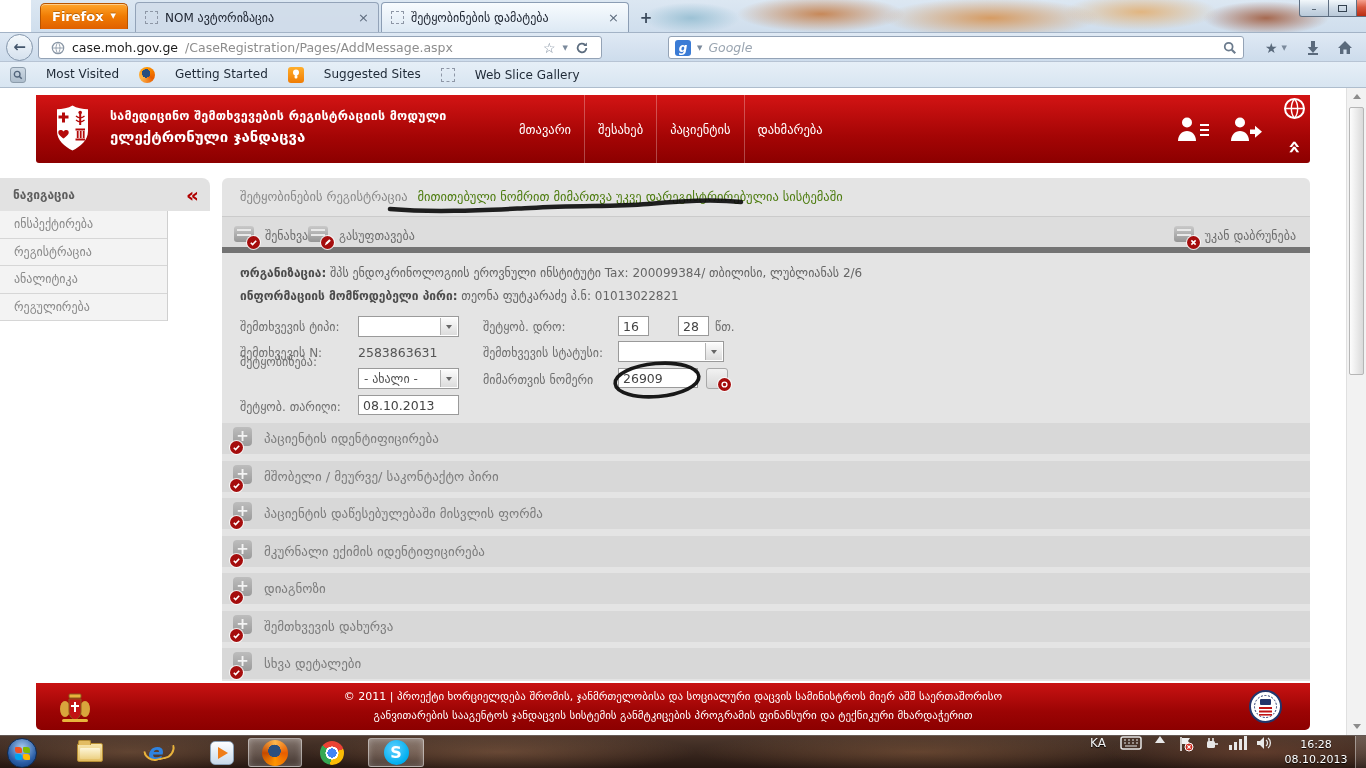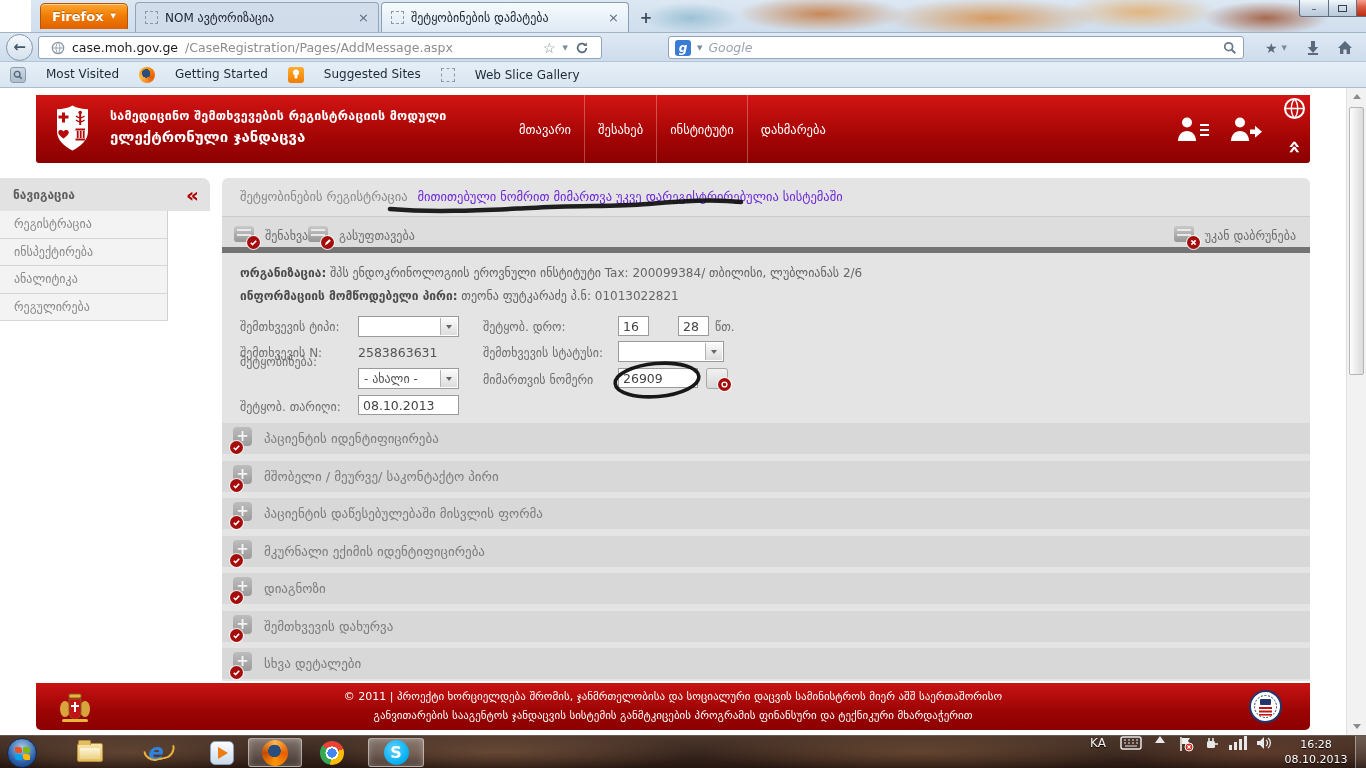--- a/index.html
+++ b/index.html
@@ -89,21 +89,21 @@
     display:flex;align-items:center;justify-content:space-between;padding:0 13px}
   .sbheader .t{font-size:12px;font-weight:bold;color:#5e5e5e}
   .sbheader .col{color:#b00000;font-size:20px;font-weight:bold;letter-spacing:-2px;line-height:1}
   .sbmenu{position:absolute;left:0;top:123px;width:168px;border-right:1px solid #cfcfcf}
   .sbitem{height:27.5px;background:#f3f3f3;border-bottom:1px solid #d6d6d6;display:flex;align-items:center;
     padding-left:14px;font-size:12px;color:#8a8a8a}
 
   .panel{position:absolute;left:222px;top:90px;width:1088px;height:503px;background:#e4e4e4;border-radius:6px 6px 0 0}
   .ptitle{position:absolute;left:18px;top:11px;font-size:12.5px}
   .ptitle .g{color:#8a8a8a}
-  .ptitle .r{color:#6d28d9;margin-left:6px}
+  .ptitle .r{color:#4d7c0f;margin-left:6px}
   .ptoolbar{position:absolute;left:0;top:38px;width:1088px;height:37px;background:#dddddd;
     border-top:1px solid #cbcbcb;border-bottom:6px solid #737373}
   .tbtn{position:absolute;top:6px;display:flex;align-items:center;gap:7px;font-size:12px;color:#6e6e6e;height:26px}
   .docicon{position:relative;width:24px;height:22px;flex:none}
   .docicon .doc{position:absolute;left:0;top:1px;width:20px;height:16px;border-radius:3px;
     background:linear-gradient(#c9c9c9,#969696)}
   .docicon .doc::after{content:"";position:absolute;left:3px;right:3px;top:3px;height:10px;
     background:repeating-linear-gradient(#e9e9e9 0 2px, rgba(0,0,0,0) 2px 5px)}
   .badge{position:absolute;right:-2px;bottom:-2px;width:13px;height:13px;border-radius:50%;background:#a50d0d;
     box-shadow:0 0 0 1px rgba(255,255,255,.8);display:flex;align-items:center;justify-content:center}
@@ -300,21 +300,21 @@
     </svg>
     <div class="htitle">
       <div class="l1">სამედიცინო შემთხვევების რეგისტრაციის მოდული</div>
       <div class="l2">ელექტრონული ჯანდაცვა</div>
     </div>
     <div class="hnav">
       <span class="item">მთავარი</span>
       <span class="sep"></span>
       <span class="item">შესახებ</span>
       <span class="sep"></span>
-      <span class="item">ინსტიტუტი</span>
+      <span class="item">პაციენტის</span>
       <span class="sep"></span>
       <span class="item">დახმარება</span>
     </div>
     <div class="hicon" style="left:1139px">
       <svg width="36" height="28" viewBox="0 0 36 28">
           <circle cx="11" cy="7.5" r="5" fill="#fff"></circle>
           <path d="M2 26c0-6 4-10 9-10s9 4 9 10z" fill="#fff"></path>
           <path d="M24 10h9M24 15h9M24 20h9" stroke="#fff" stroke-width="2.2"></path>
         </svg>
     </div>
@@ -330,22 +330,22 @@
       <path d="M2 11.5h19M11.5 2c4.2 4.5 4.2 14.5 0 19M11.5 2c-4.2 4.5-4.2 14.5 0 19" fill="none" stroke="#fff" stroke-width="1.4"></path>
     </svg>
     <div class="hup">«</div>
   </div>
 
   <div class="sbheader">
     <span class="t">ნავიგაცია</span>
     <span class="col">«</span>
   </div>
   <div class="sbmenu">
+    <div class="sbitem">ინსპექტირება</div>
     <div class="sbitem">რეგისტრაცია</div>
-    <div class="sbitem">ინსპექტირება</div>
     <div class="sbitem">ანალიტიკა</div>
     <div class="sbitem">რეგულირება</div>
   </div>
 
   <div class="panel">
     <div class="ptitle">
       <span class="g">შეტყობინების რეგისტრაცია</span>
       <span class="r">მითითებული ნომრით მიმართვა უკვე დარეგისტრირებულია სისტემაში</span>
     </div>
 

